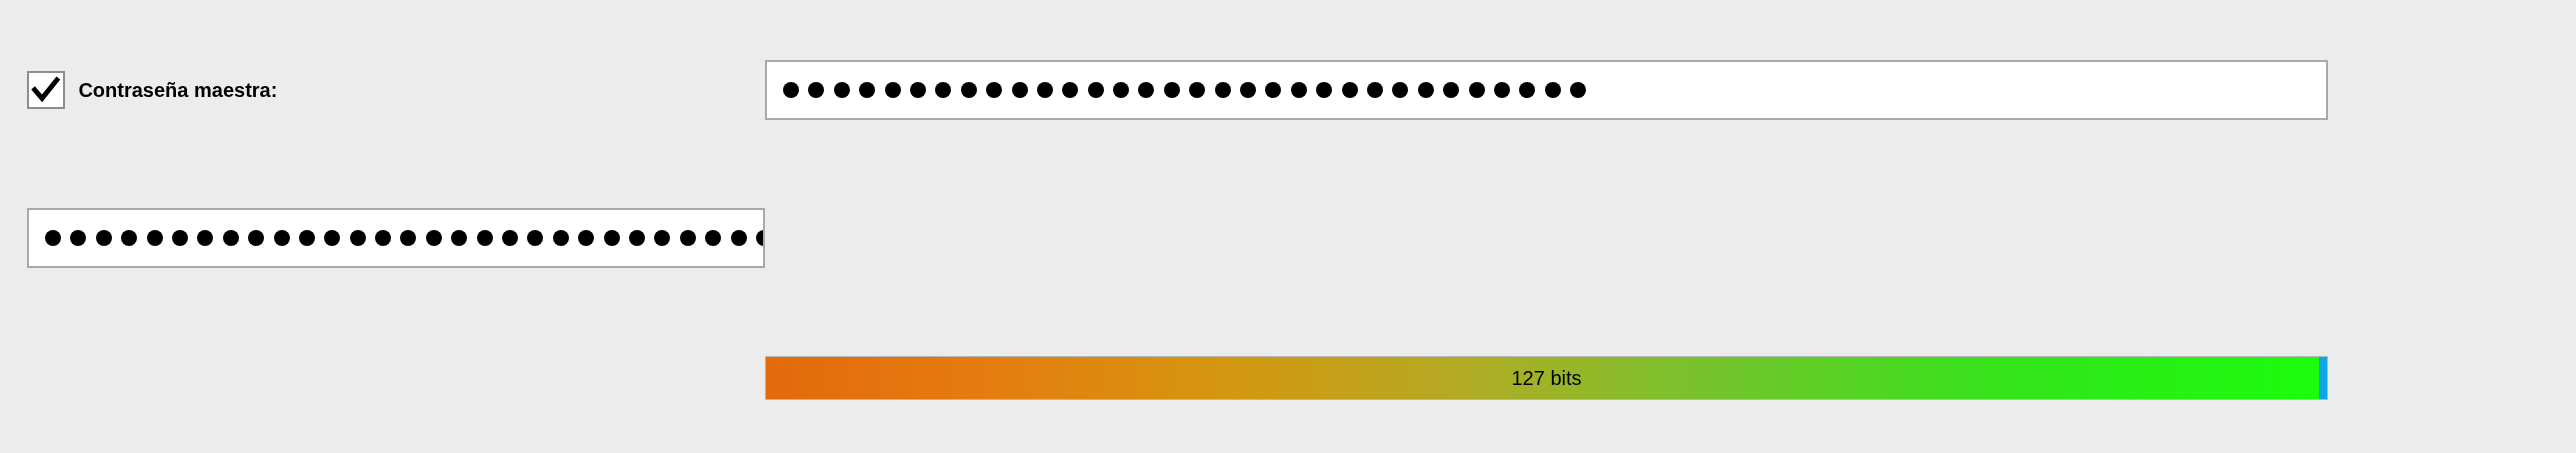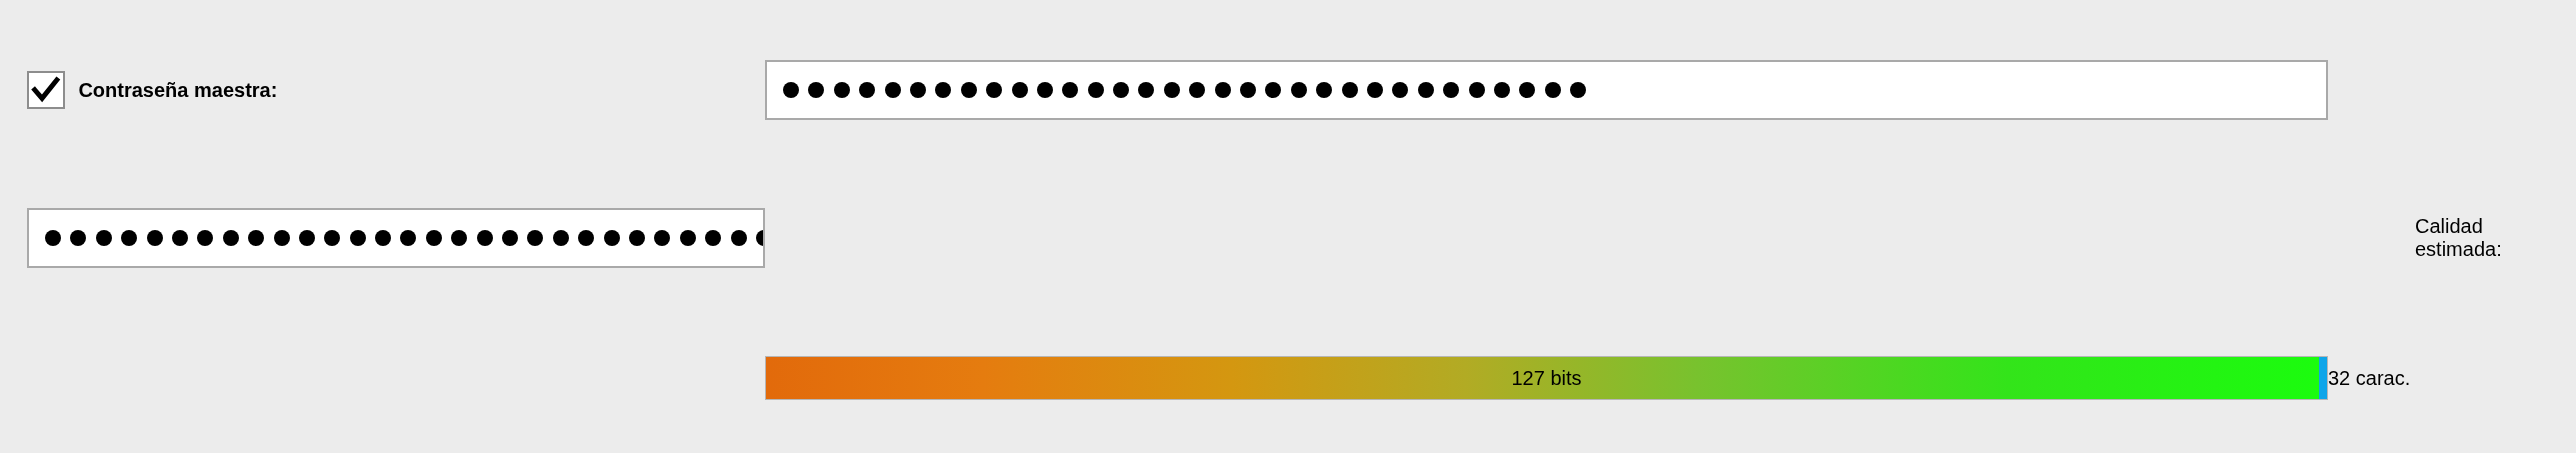--- a/index.html
+++ b/index.html
@@ -188,23 +188,19 @@
         <div class="dot"></div>
         <div class="dot"></div>
         <div class="dot"></div>
         <div class="dot"></div>
         <div class="dot"></div>
         <div class="dot"></div>
       </div>
   </div>
   <div></div>
 
-  <div class="label-cell indent row3-label">
-    <span>Calidad estimada:</span>
-  </div>
   <div class="strength" style="grid-column:2/3;">
     <div class="strength-fill" id="strength-fill" style="width: 99.5%;"></div>
     <div class="strength-text">127 bits</div>
   </div>
-  <div class="charcount">32 carac.</div>
 
 </div>
 
 
 </body></html>

